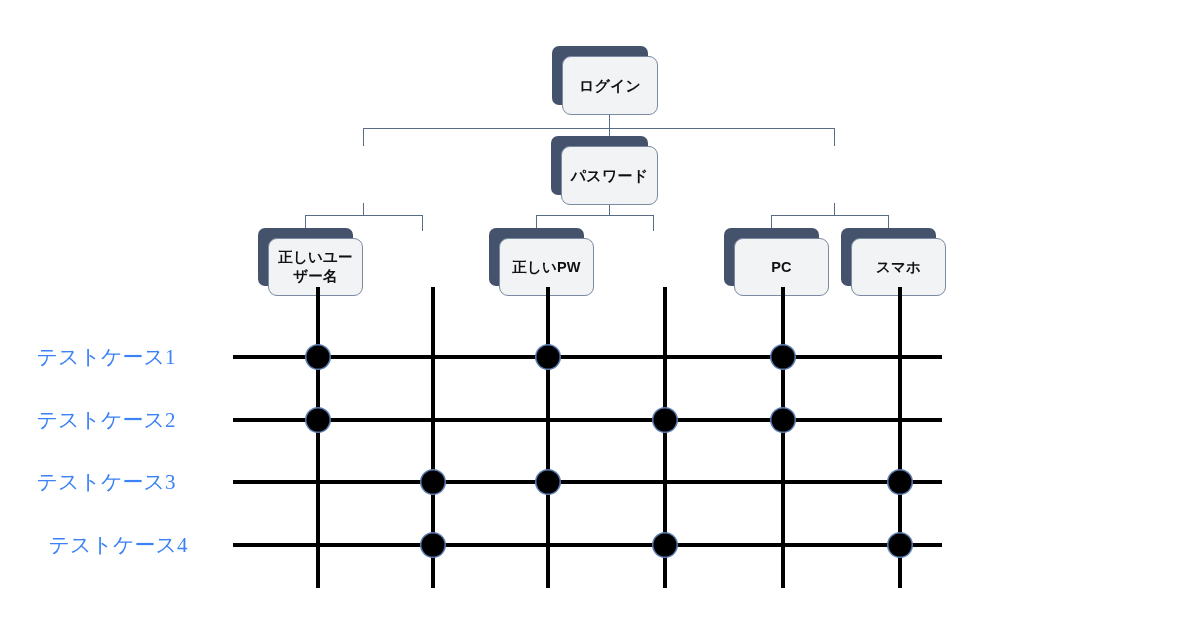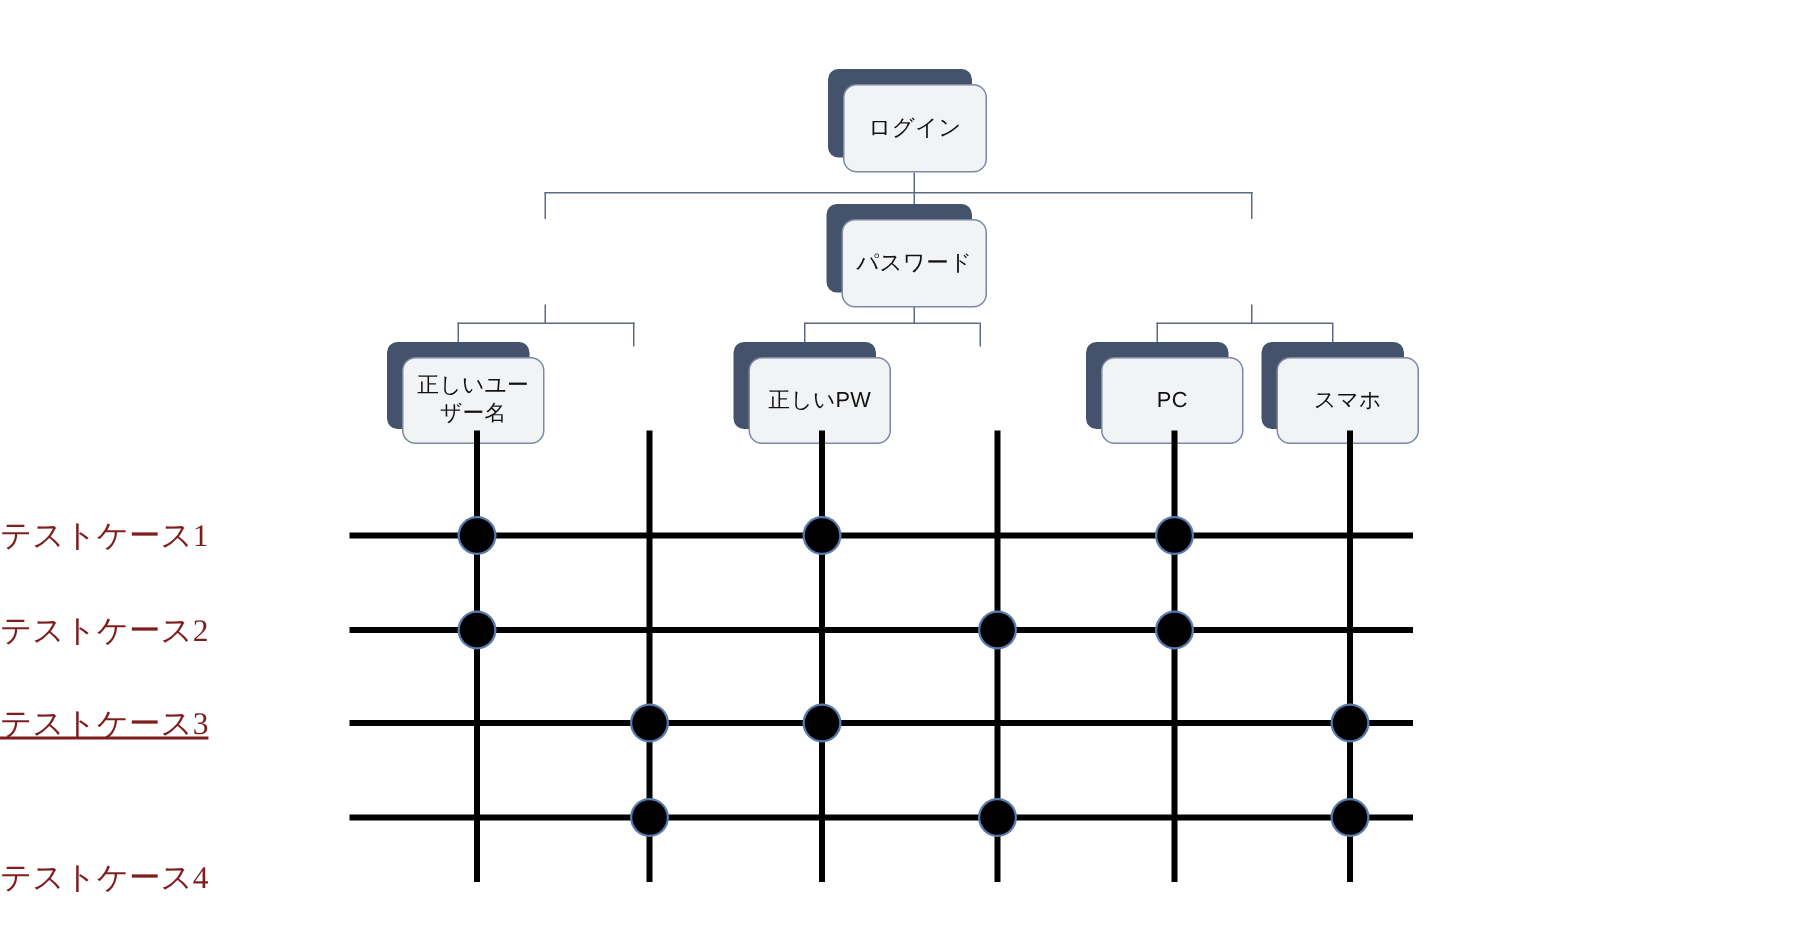--- a/index.html
+++ b/index.html
@@ -43,21 +43,21 @@
     border: 1.3px solid #7b8aa3;
     border-radius: 9px;
     box-sizing: border-box;
     display: flex;
     align-items: center;
     justify-content: center;
     text-align: center;
   }
   .card .label {
     font-size: 15px;
-    font-weight: normal;
+    font-weight: bold;
     color: #111111;
     line-height: 1.28;
     letter-spacing: 0.2px;
     padding: 0 4px;
   }
   .card.leaf .label {
     font-size: 14.5px;
   }
 
   
@@ -85,24 +85,24 @@
     background: #000000;
     box-shadow: 0 0 0 1.5px #5a7bb0;
     transform: translate(-50%, -50%);
   }
 
   
   .rowlabel {
     position: absolute;
     font-family: "Liberation Serif", "DejaVu Serif", serif;
     font-size: 21px;
-    color: #7f1d1d;
+    color: #3b82f6;
     white-space: nowrap;
     transform: translateY(-50%);
-    text-align: left;
+    text-align: center;
   }
 </style>
 </head>
 <body>
 
 <div id="canvas">
 
   <div class="conn v" style="left:609px; top:115px; height:14px;"></div>
   <div class="conn h" style="left:363px; top:128px; width:472px;"></div>
   <div class="conn v" style="left:363px; top:128px; height:18px;"></div>
@@ -180,25 +180,25 @@
       <div class="rowlabel" style="top: 357px; left: 0px; width: 212px;">テストケース1</div>
       <div class="mline row" style="left: 233px; top: 355.2px; width: 709px;"></div>
       <div class="dot" style="left: 318px; top: 357px;"></div>
       <div class="dot" style="left: 548px; top: 357px;"></div>
       <div class="dot" style="left: 783px; top: 357px;"></div>
       <div class="rowlabel" style="top: 420px; left: 0px; width: 212px;">テストケース2</div>
       <div class="mline row" style="left: 233px; top: 418.2px; width: 709px;"></div>
       <div class="dot" style="left: 318px; top: 420px;"></div>
       <div class="dot" style="left: 665px; top: 420px;"></div>
       <div class="dot" style="left: 783px; top: 420px;"></div>
-      <div class="rowlabel" style="top: 482px; left: 0px; width: 212px; text-decoration: underline;">テストケース3</div>
+      <div class="rowlabel" style="top: 482px; left: 0px; width: 212px;">テストケース3</div>
       <div class="mline row" style="left: 233px; top: 480.2px; width: 709px;"></div>
       <div class="dot" style="left: 433px; top: 482px;"></div>
       <div class="dot" style="left: 548px; top: 482px;"></div>
       <div class="dot" style="left: 900px; top: 482px;"></div>
-      <div class="rowlabel" style="top: 545px; left: 0px; width: 212px; margin-top: 40px;">テストケース4</div>
+      <div class="rowlabel" style="top: 545px; left: 12px; width: 212px;">テストケース4</div>
       <div class="mline row" style="left: 233px; top: 543.2px; width: 709px;"></div>
       <div class="dot" style="left: 433px; top: 545px;"></div>
       <div class="dot" style="left: 665px; top: 545px;"></div>
       <div class="dot" style="left: 900px; top: 545px;"></div>
     </div>
 
 </div>
 
 </body></html>

